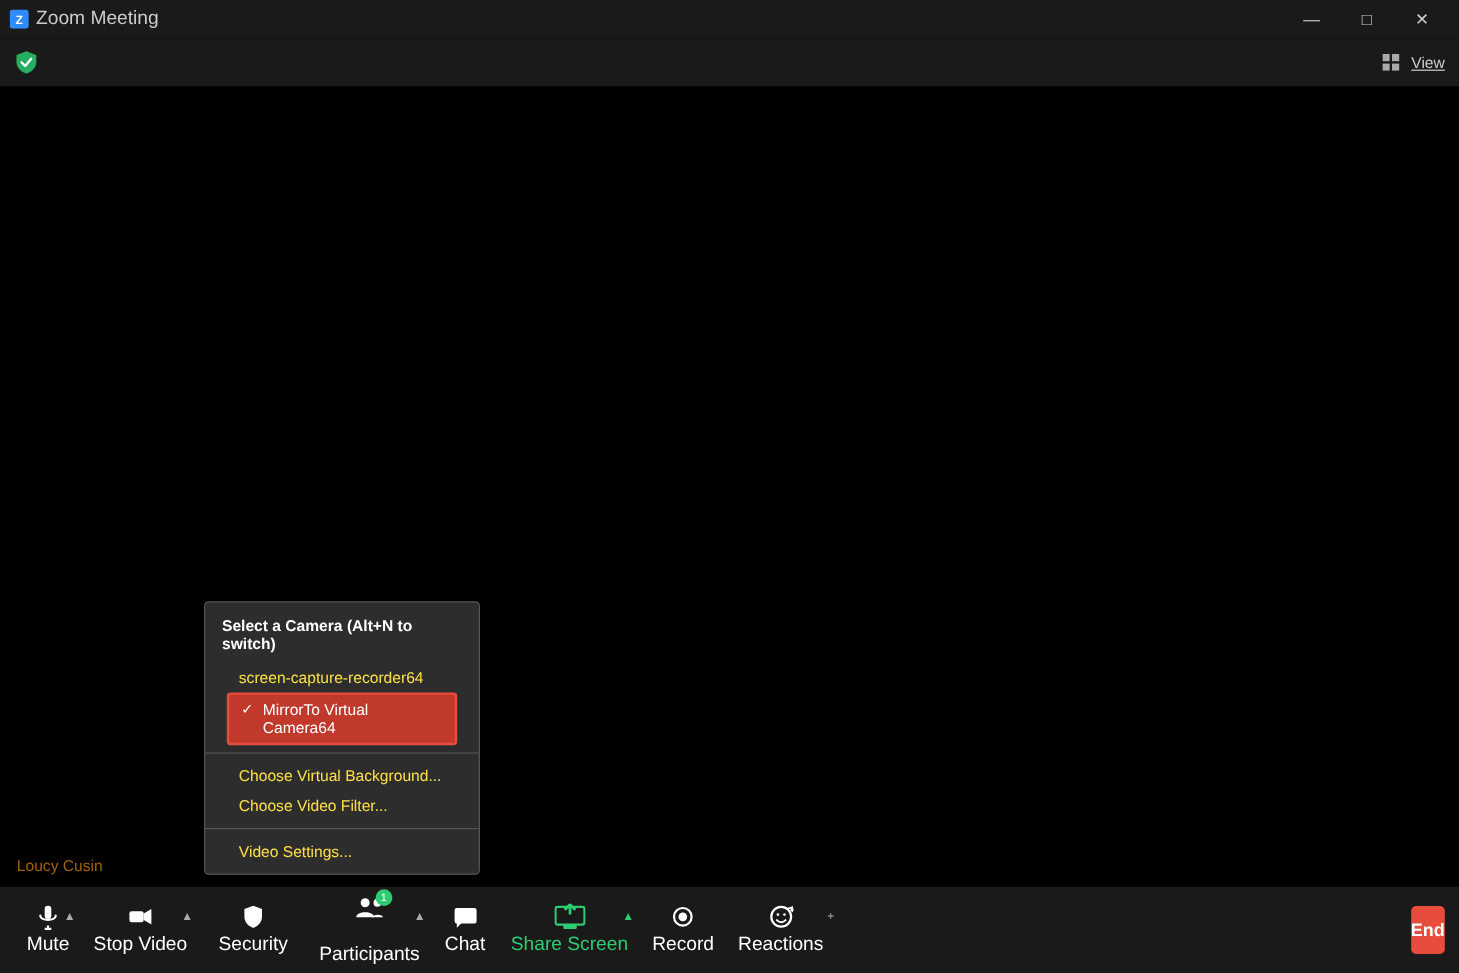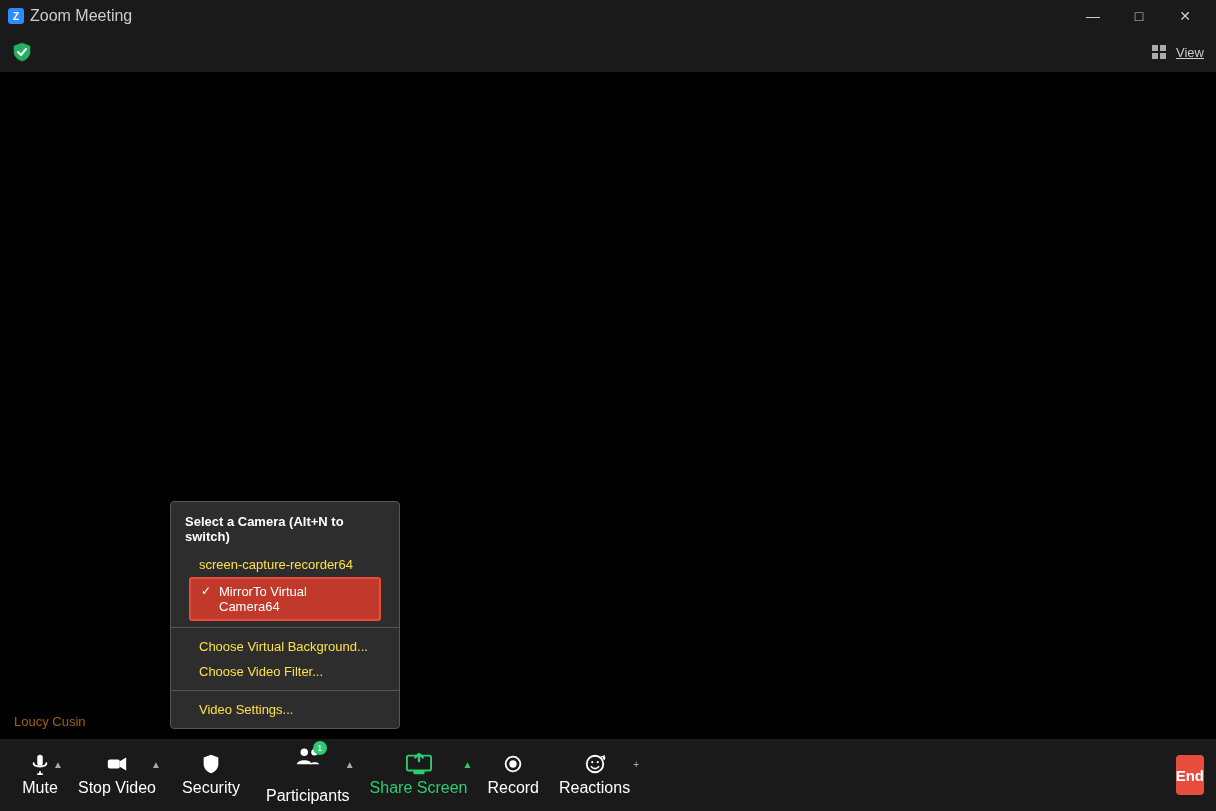--- a/index.html
+++ b/index.html
@@ -257,20 +257,26 @@
         <path d="M2 20 C2 14 18 14 18 20" fill="white"></path>
         <circle cx="21" cy="7" r="3.5" fill="white"></circle>
         <path d="M16 20 C17 17 26 17 26 20" fill="white"></path>
       </svg>
       <span style="position:absolute;top:-4px;right:-6px;background:#2ecc71;color:#fff;border-radius:50%;width:14px;height:14px;font-size:9px;display:flex;align-items:center;justify-content:center;">1</span>
     </div>
     <span class="btn-label" style="margin-top:16px;">Participants</span>
     <span class="chevron-btn">▲</span>
   </div>
 
+  <div class="toolbar-btn">
+    <svg width="22" height="22" viewBox="0 0 24 24" fill="white">
+      <path d="M4 4 H20 A2 2 0 0 1 22 6 V16 A2 2 0 0 1 20 18 H8 L4 22 V18 H4 A2 2 0 0 1 2 16 V6 A2 2 0 0 1 4 4 Z" fill="white"></path>
+    </svg>
+    <span class="btn-label">Chat</span>
+  </div>
 
   <div class="toolbar-btn share-screen-btn" style="min-width:90px;">
     <svg width="26" height="22" viewBox="0 0 28 22" fill="#2ecc71">
       <rect x="1" y="2" width="26" height="16" rx="2" fill="none" stroke="#2ecc71" stroke-width="2"></rect>
       <path d="M14 8 L14 0 M14 0 L10 4 M14 0 L18 4" stroke="#2ecc71" stroke-width="2.5" fill="none" stroke-linecap="round" stroke-linejoin="round"></path>
       <rect x="8" y="18" width="12" height="4" rx="1" fill="#2ecc71"></rect>
     </svg>
     <span class="btn-label" style="color:#2ecc71;">Share Screen</span>
     <span class="chevron-btn" style="color:#2ecc71;">▲</span>
   </div>

